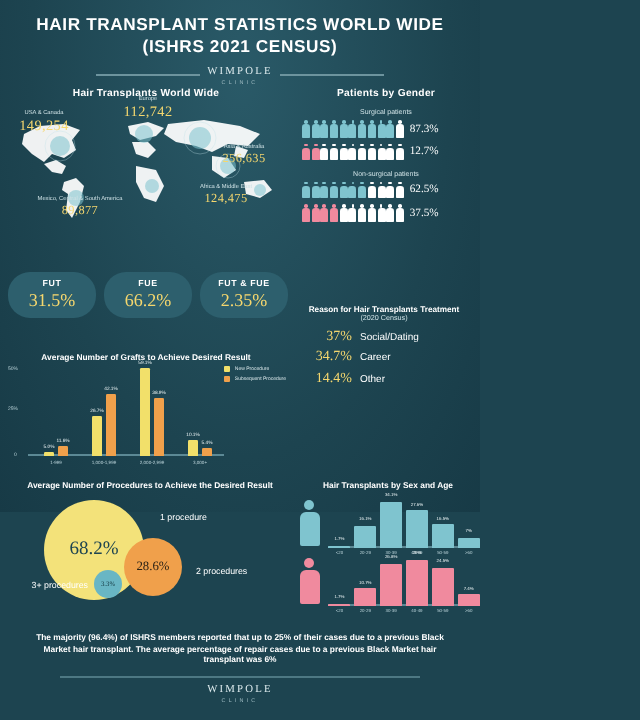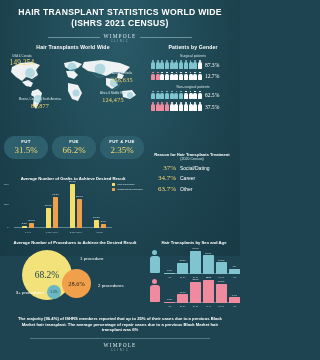--- a/index.html
+++ b/index.html
@@ -194,20 +194,24 @@
             <circle cx="98" cy="16" r="8"></circle>
           <circle cx="112" cy="30" r="6"></circle>
         </g>
       </svg>
     </div>
 
     <div class="region r-usa">
       <div class="rlabel">USA &amp; Canada</div>
       <div class="rval">149,254</div>
     </div>
+    <div class="region r-eur">
+      <div class="rlabel">Europe</div>
+      <div class="rval">112,742</div>
+    </div>
     <div class="region r-asia">
       <div class="rlabel">Asia &amp; Australia</div>
       <div class="rval">256,635</div>
     </div>
     <div class="region r-lat">
       <div class="rlabel">Mexico, Central &amp; South America</div>
       <div class="rval">89,877</div>
     </div>
     <div class="region r-afr">
       <div class="rlabel">Africa &amp; Middle East</div>
@@ -443,21 +447,21 @@
     <div class="reasons-sub">(2020 Census)</div>
     <div class="r-item">
       <div class="r-pct">37%</div>
       <div class="r-lab">Social/Dating</div>
     </div>
     <div class="r-item">
       <div class="r-pct">34.7%</div>
       <div class="r-lab">Career</div>
     </div>
     <div class="r-item">
-      <div class="r-pct">63.7%</div>
+      <div class="r-pct">14.4%</div>
       <div class="r-lab">Other</div>
     </div>
   </div>
 
   <div class="grafts">
     <div class="grafts-h">Average Number of Grafts to Achieve Desired Result</div>
 
     <div class="legend">
       <div class="lg-item">
         <span class="lg-sw" style="background:#f2e06a"></span>

